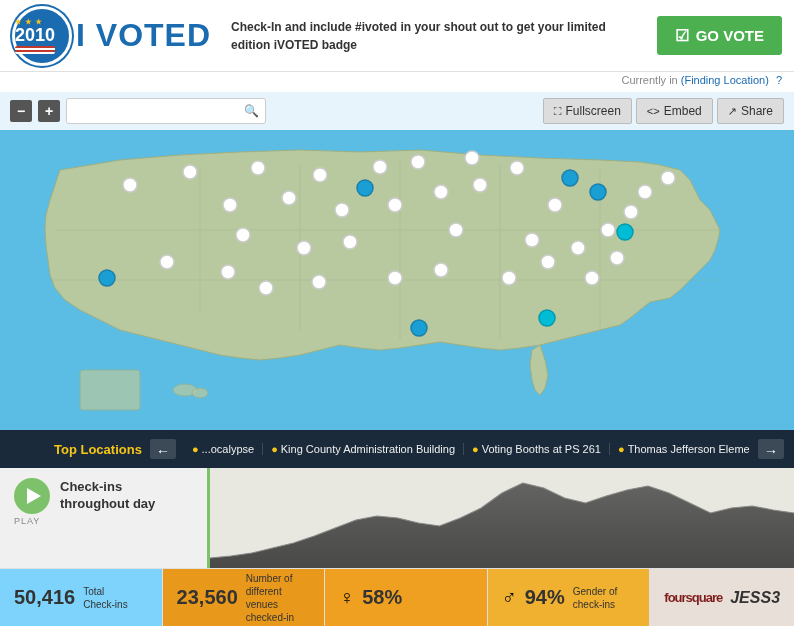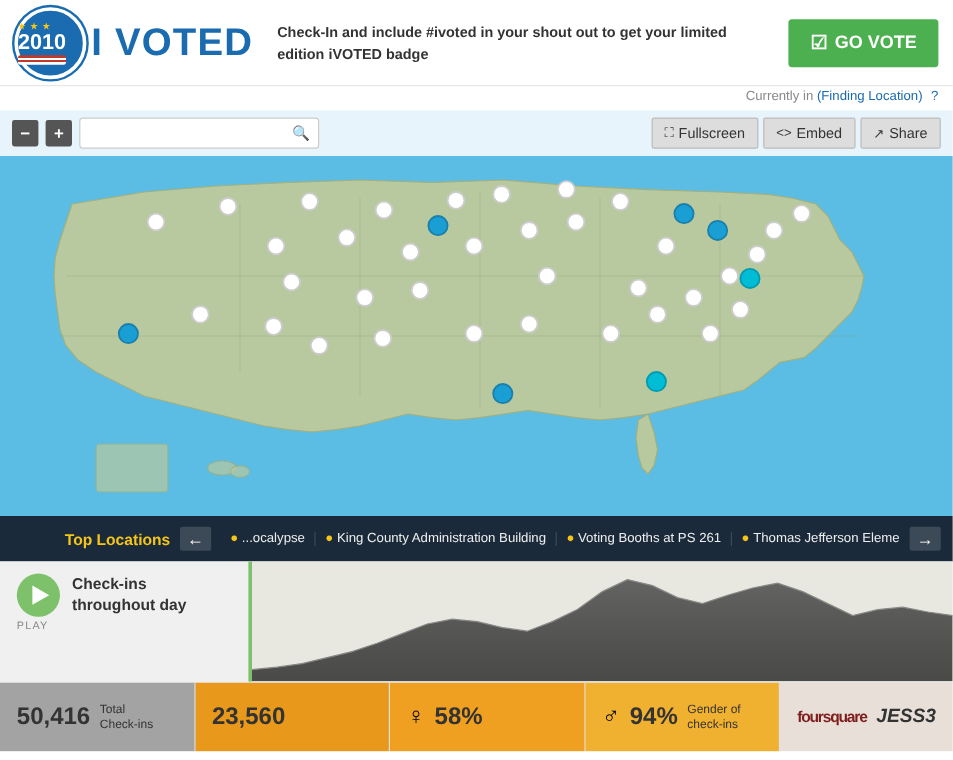--- a/index.html
+++ b/index.html
@@ -205,21 +205,21 @@
       background: #fff;
       border-top: 1px solid #e0e0e0;
     }
     .stat-block {
       display: flex; align-items: center;
       padding: 6px 14px;
       border-right: 1px solid #e0e0e0;
       gap: 8px;
       flex: 1;
     }
-    .stat-block.yellow { background: #a3a3a3; }
+    .stat-block.yellow { background: #7dd3fc; }
     .stat-block.orange { background: #f0a020; }
     .stat-block.amber { background: #e8981a; }
     .stat-block.light-amber { background: #f0b030; }
     .stat-num { font-size: 20px; font-weight: 900; color: #333; }
     .stat-label { font-size: 10px; color: #333; line-height: 1.3; max-width: 80px; }
     .stat-icon { font-size: 20px; }
     .brands-block {
       display: flex; align-items: center; justify-content: center;
       padding: 6px 14px; gap: 8px;
       background: #e8e0d8;
@@ -397,20 +397,21 @@
   </div>
 </div>
 
 <div class="stats-bar">
   <div class="stat-block yellow">
     <span class="stat-num">50,416</span>
     <span class="stat-label">Total<br>Check-ins</span>
   </div>
   <div class="stat-block amber">
     <span class="stat-num">23,560</span>
+    <span class="stat-label">Number of different<br>venues checked-in</span>
   </div>
   <div class="stat-block orange">
     <span class="stat-icon">♀</span>
     <span class="stat-num">58%</span>
   </div>
   <div class="stat-block light-amber">
     <span class="stat-icon">♂</span>
     <span class="stat-num">94%</span>
     <span class="stat-label">Gender of<br>check-ins</span>
   </div>

